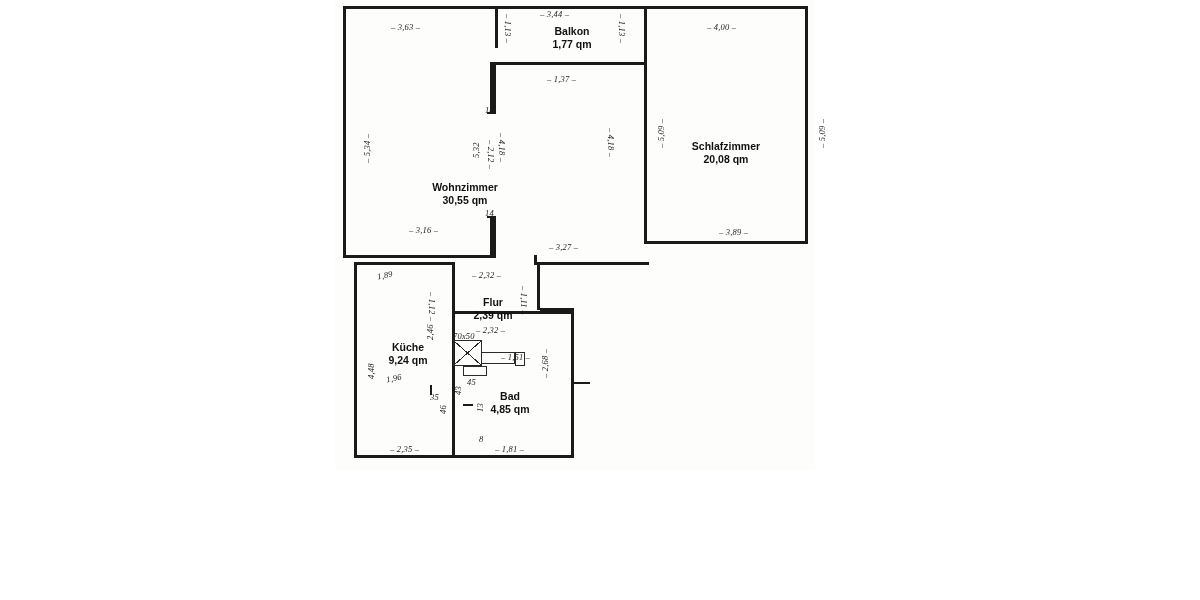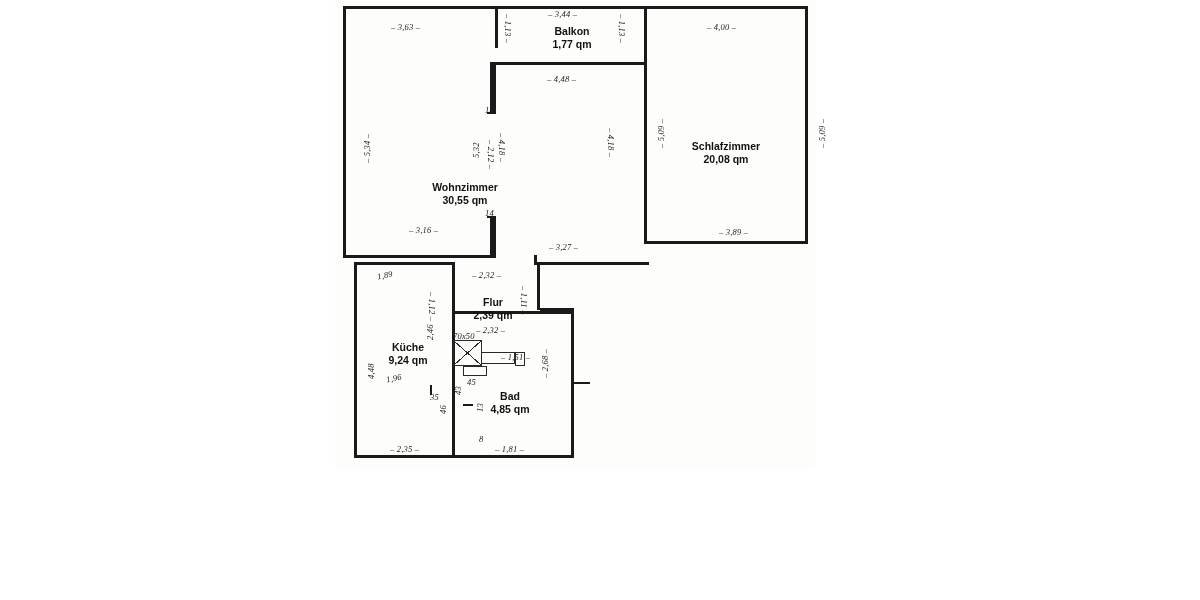--- a/index.html
+++ b/index.html
@@ -155,26 +155,26 @@
       <span class="nm">Küche</span>
       <span class="ar">9,24 qm</span>
     </div>
 
     <div class="room-label" style="left:140px; top:390px; width:70px;">
       <span class="nm">Bad</span>
       <span class="ar">4,85 qm</span>
     </div>
 
     <div class="dim it" style="left:56px; top:22px;">– 3,63 –</div>
-    <div class="dim it" style="left:213px; top:9px;">– 3,44 –</div>
+    <div class="dim it" style="left:205px; top:9px;">– 3,44 –</div>
     <div class="dim it" style="left:372px; top:22px;">– 4,00 –</div>
 
     <div class="dim it rot270" style="left:178px; top:14px;">– 1,13 –</div>
     <div class="dim it rot270" style="left:292px; top:14px;">– 1,13 –</div>
-    <div class="dim it" style="left:212px; top:74px;">– 4,48 –</div>
+    <div class="dim it" style="left:212px; top:74px;">– 1,37 –</div>
 
     <div class="dim it rot90" style="left:27px; top:163px;">– 5,34 –</div>
     <div class="dim it rot90" style="left:136px; top:158px;">5,32</div>
     <div class="dim it rot270" style="left:161px; top:140px;">– 2,12 –</div>
     <div class="dim it rot270" style="left:172px; top:133px;">– 4,18 –</div>
     <div class="dim it rot270" style="left:281px; top:128px;">– 4,18 –</div>
 
     <div class="dim it rot90" style="left:321px; top:148px;">– 5,09 –</div>
     <div class="dim it rot90" style="left:482px; top:148px;">– 5,09 –</div>
     <div class="dim it" style="left:384px; top:227px;">– 3,89 –</div>

